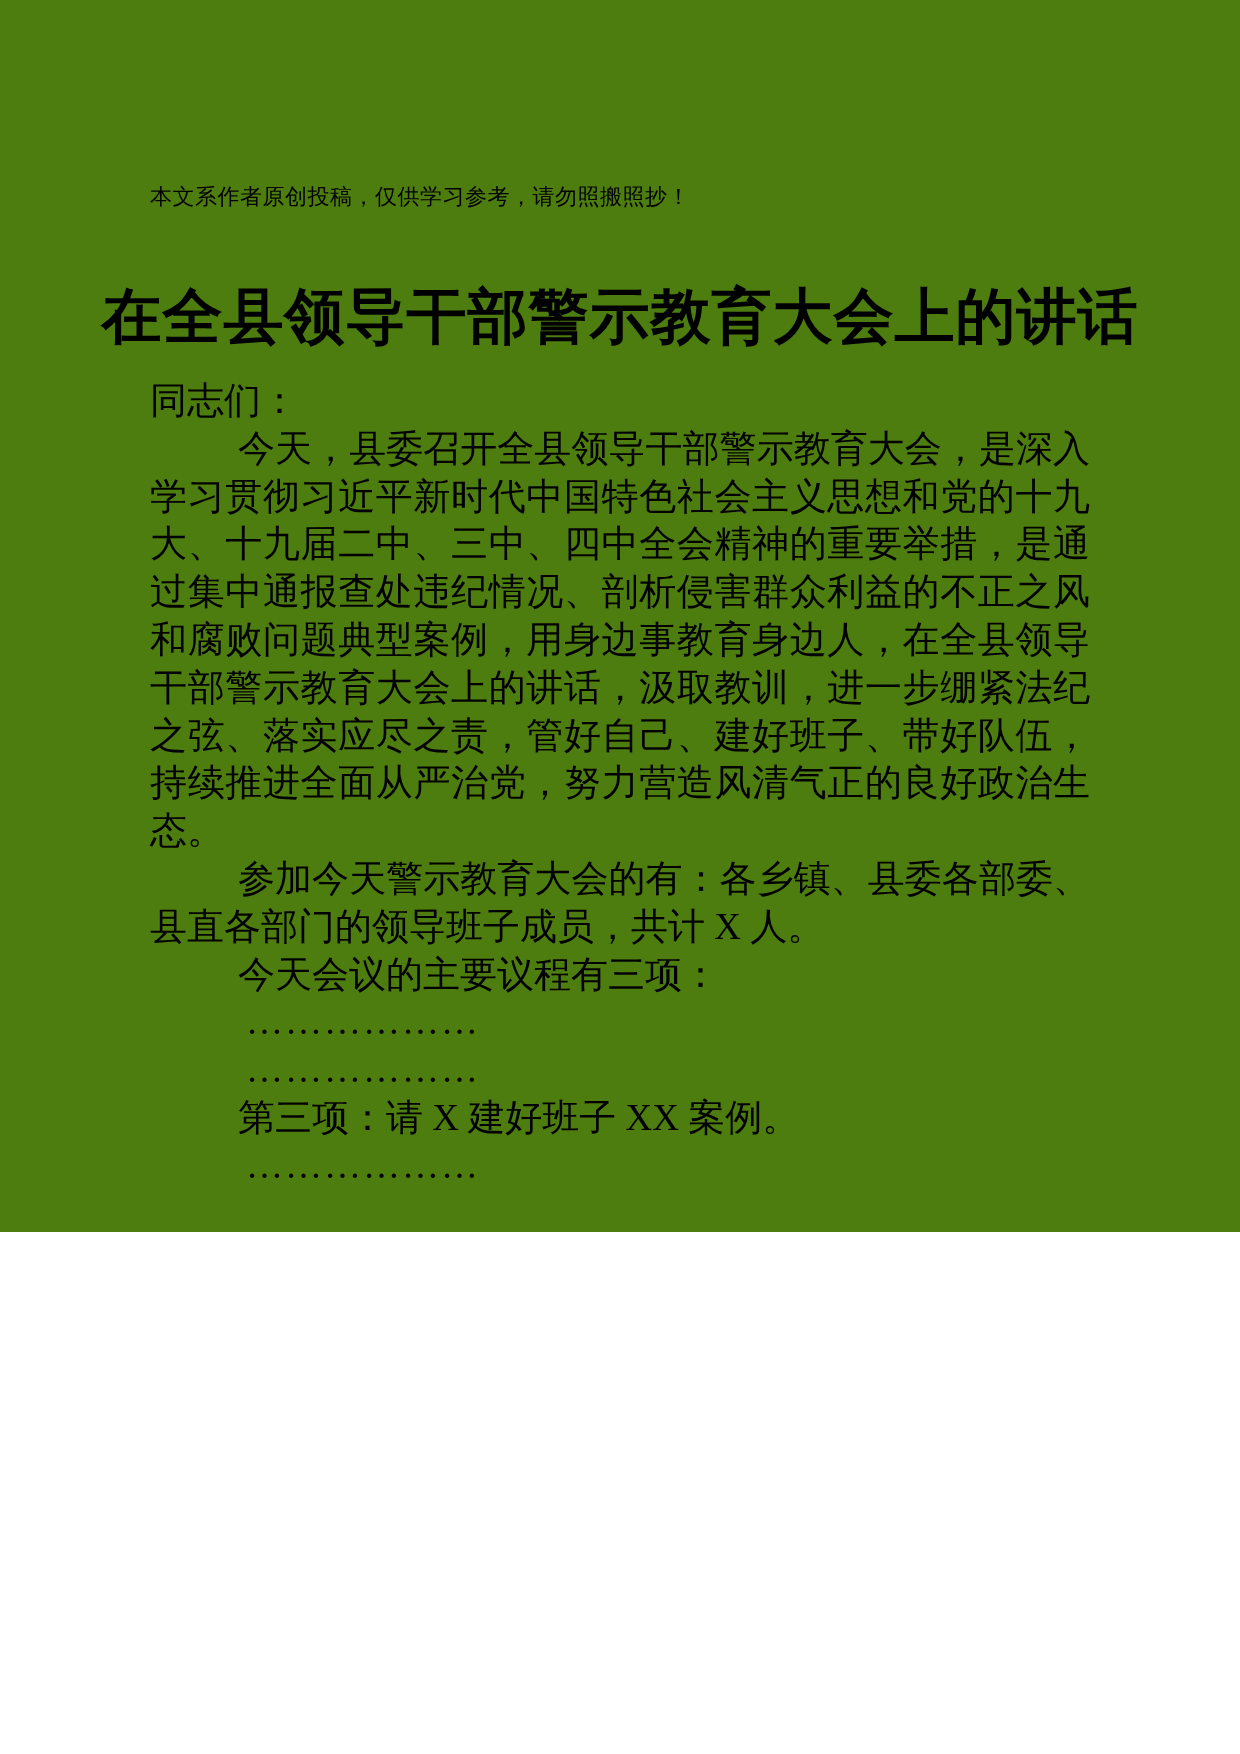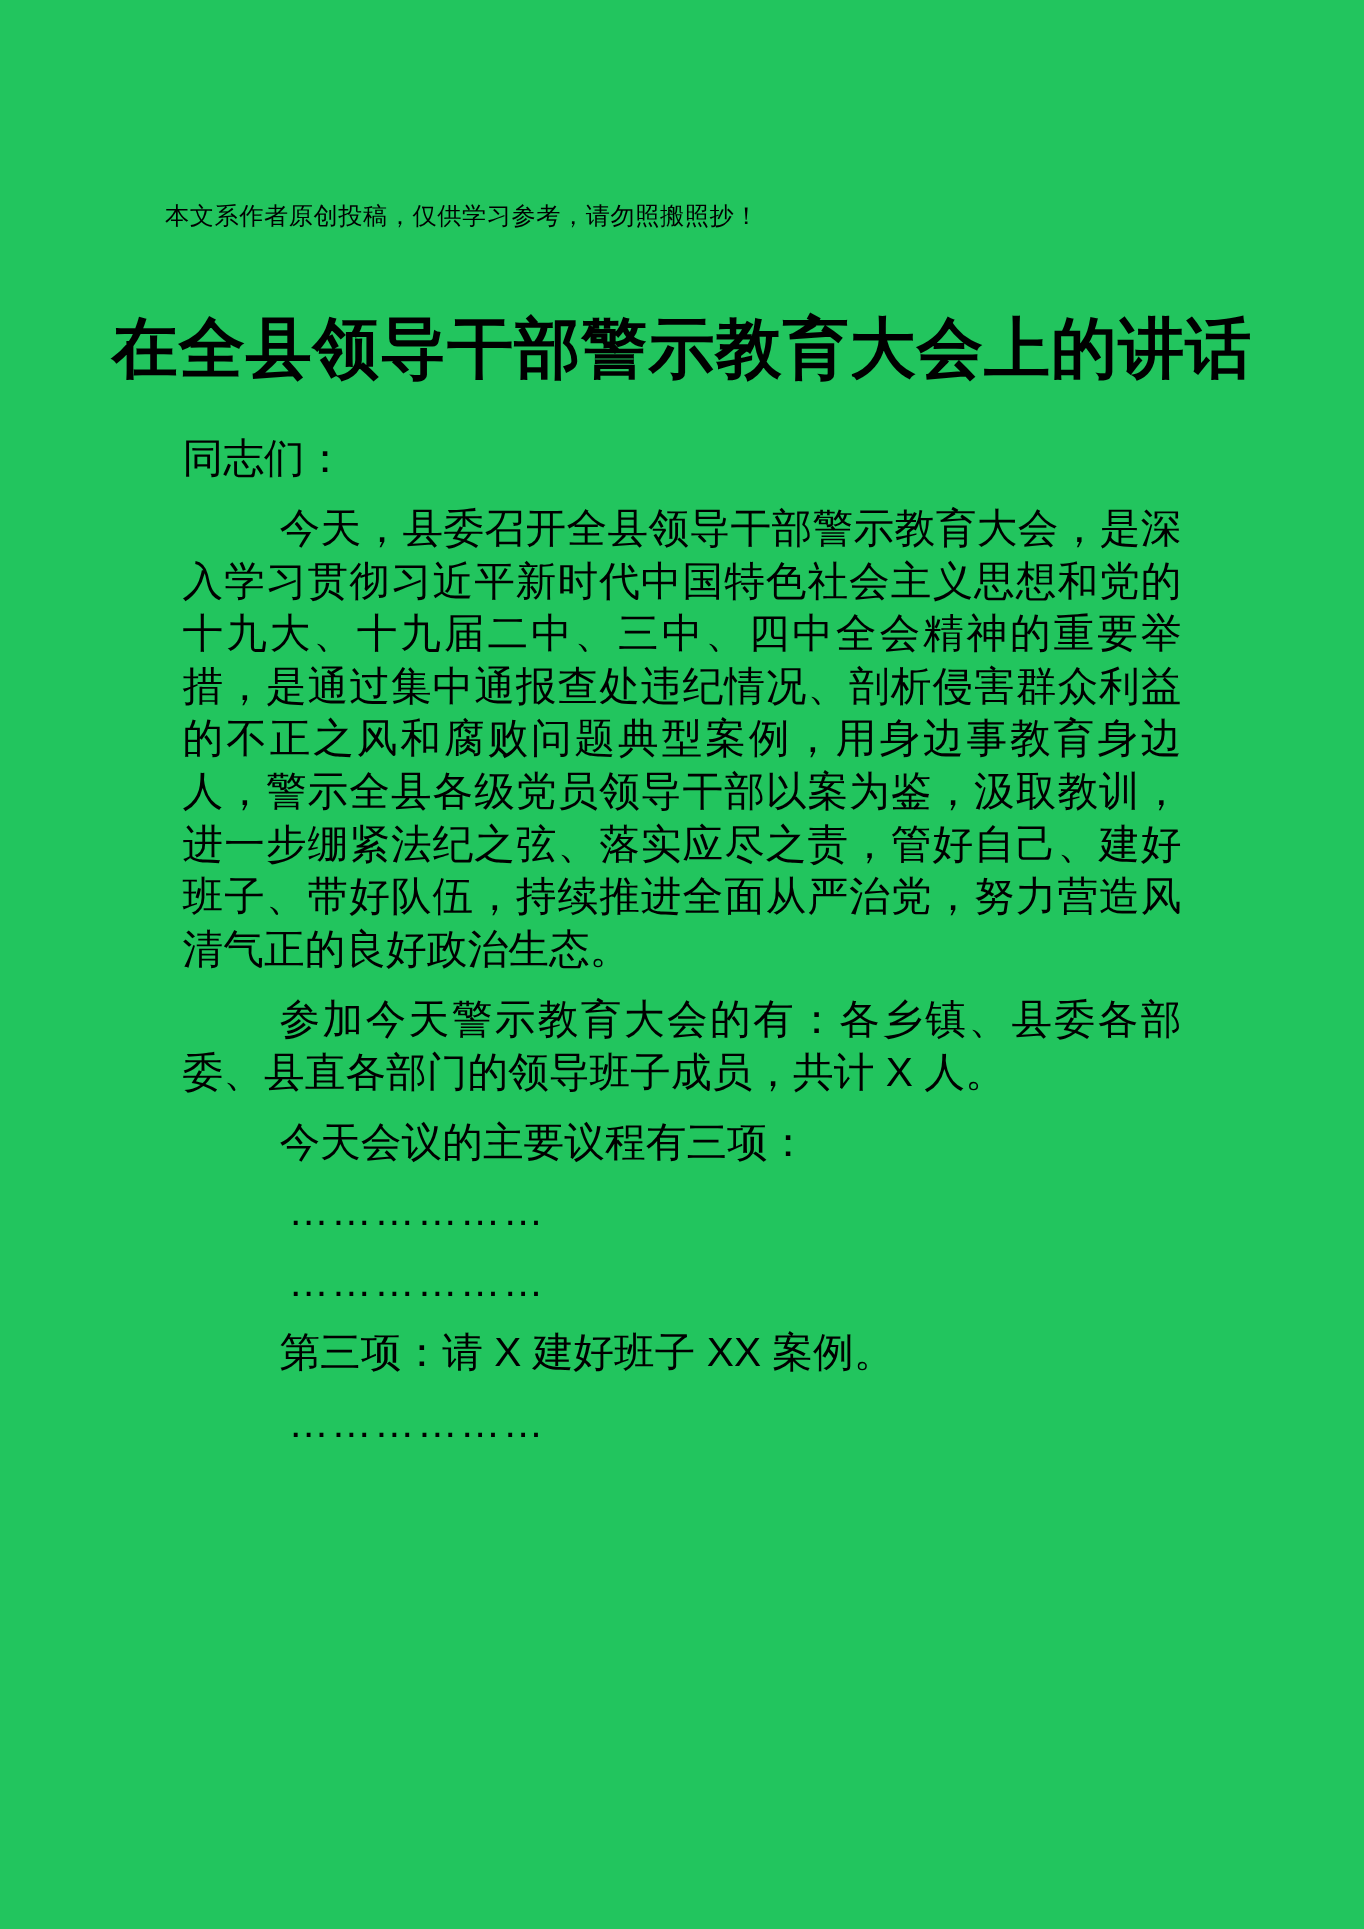--- a/index.html
+++ b/index.html
@@ -3,22 +3,22 @@
 <meta charset="utf-8">
 <style>
   html, body {
     margin: 0;
     padding: 0;
     background: #ffffff;
   }
   .page {
     position: relative;
     width: 1240px;
-    height: 1754px;
-    background: #22c55e;
+    height: 1232px;
+    background: #4d7c0f;
     color: #000000;
     font-family: "Liberation Sans", "DejaVu Sans", sans-serif;
     overflow: hidden;
   }
   .disclaimer {
     position: absolute;
     left: 150px;
     top: 183px;
     width: 940px;
     font-size: 22px;
@@ -40,43 +40,44 @@
   .doc-body {
     position: absolute;
     left: 150px;
     top: 377px;
     width: 940px;
     font-size: 37px;
     line-height: 47.8px;
     text-align: justify;
   }
   .doc-body p {
-    margin: 16px;
+    margin: 0;
     padding: 0;
+    font-family: Liberation Serif, serif;
   }
   .doc-body p.indent {
     text-indent: 88px;
   }
   .doc-body p.dots {
     text-indent: 96px;
     letter-spacing: 2px;
   }
 </style>
 </head>
 <body>
 
 <div class="page">
 
   <div class="disclaimer">本文系作者原创投稿，仅供学习参考，请勿照搬照抄！</div>
 
   <h1 class="doc-title">在全县领导干部警示教育大会上的讲话</h1>
 
   <div class="doc-body">
       <p>同志们：</p>
-      <p class="indent">今天，县委召开全县领导干部警示教育大会，是深入学习贯彻习近平新时代中国特色社会主义思想和党的十九大、十九届二中、三中、四中全会精神的重要举措，是通过集中通报查处违纪情况、剖析侵害群众利益的不正之风和腐败问题典型案例，用身边事教育身边人，警示全县各级党员领导干部以案为鉴，汲取教训，进一步绷紧法纪之弦、落实应尽之责，管好自己、建好班子、带好队伍，持续推进全面从严治党，努力营造风清气正的良好政治生态。</p>
+      <p class="indent">今天，县委召开全县领导干部警示教育大会，是深入学习贯彻习近平新时代中国特色社会主义思想和党的十九大、十九届二中、三中、四中全会精神的重要举措，是通过集中通报查处违纪情况、剖析侵害群众利益的不正之风和腐败问题典型案例，用身边事教育身边人，在全县领导干部警示教育大会上的讲话，汲取教训，进一步绷紧法纪之弦、落实应尽之责，管好自己、建好班子、带好队伍，持续推进全面从严治党，努力营造风清气正的良好政治生态。</p>
       <p class="indent">参加今天警示教育大会的有：各乡镇、县委各部委、县直各部门的领导班子成员，共计 X 人。</p>
       <p class="indent">今天会议的主要议程有三项：</p>
       <p class="dots">………………</p>
       <p class="dots">………………</p>
       <p class="indent">第三项：请 X 建好班子 XX 案例。</p>
       <p class="dots">………………</p>
     </div>
 
 </div>
 

